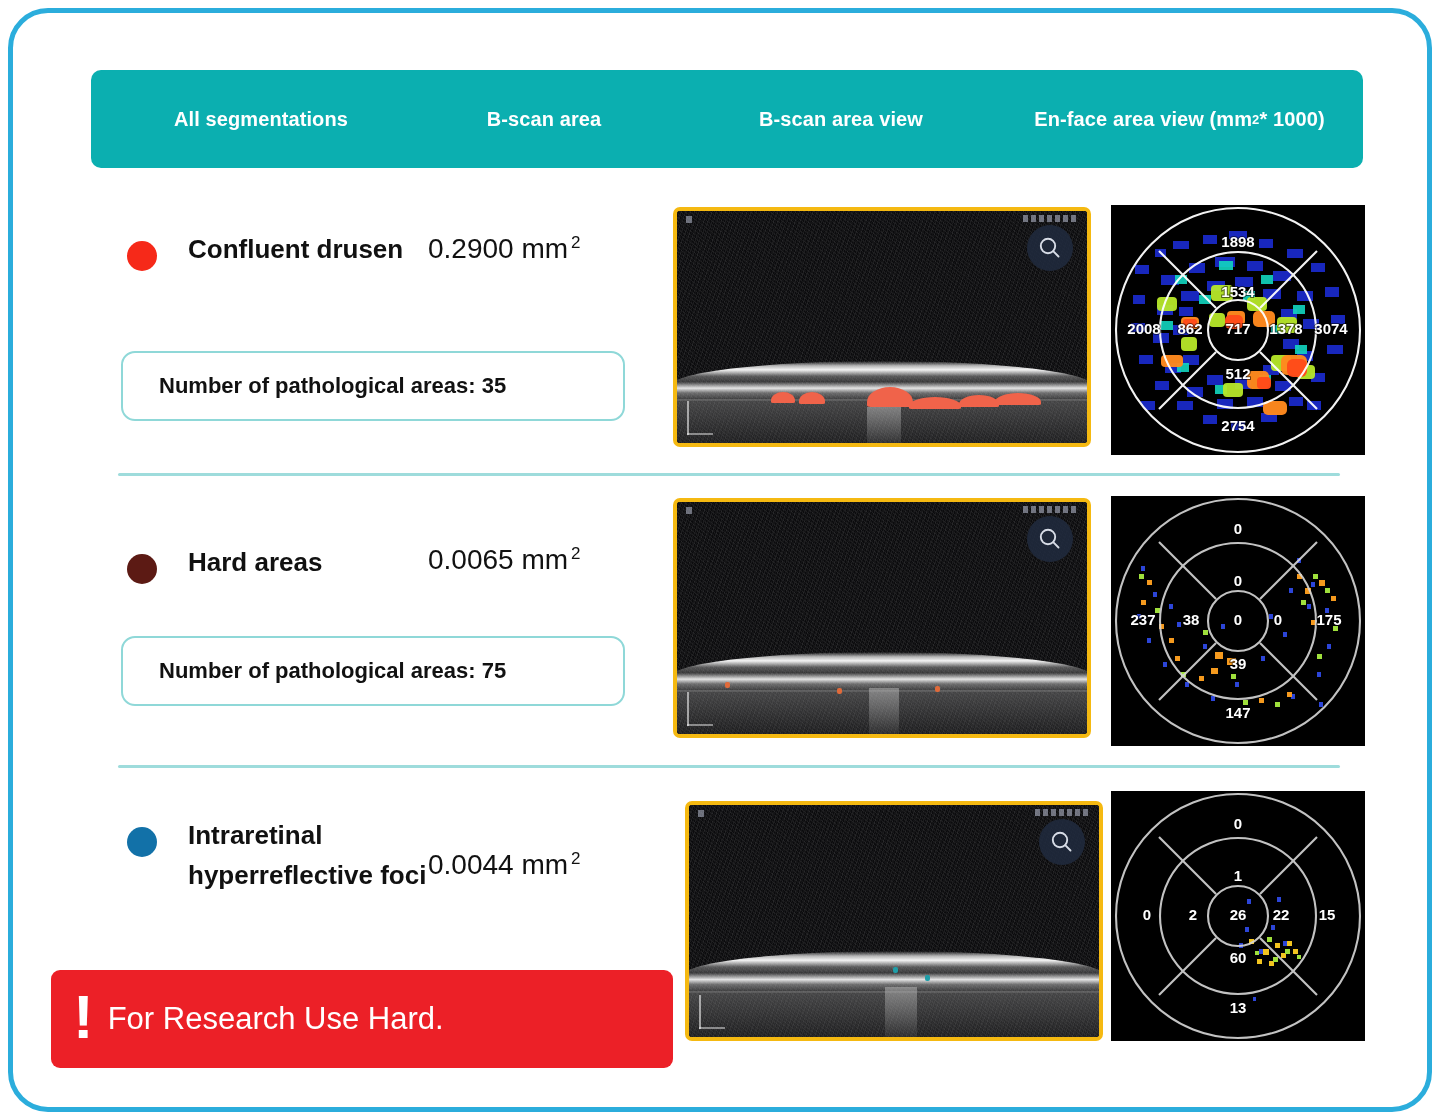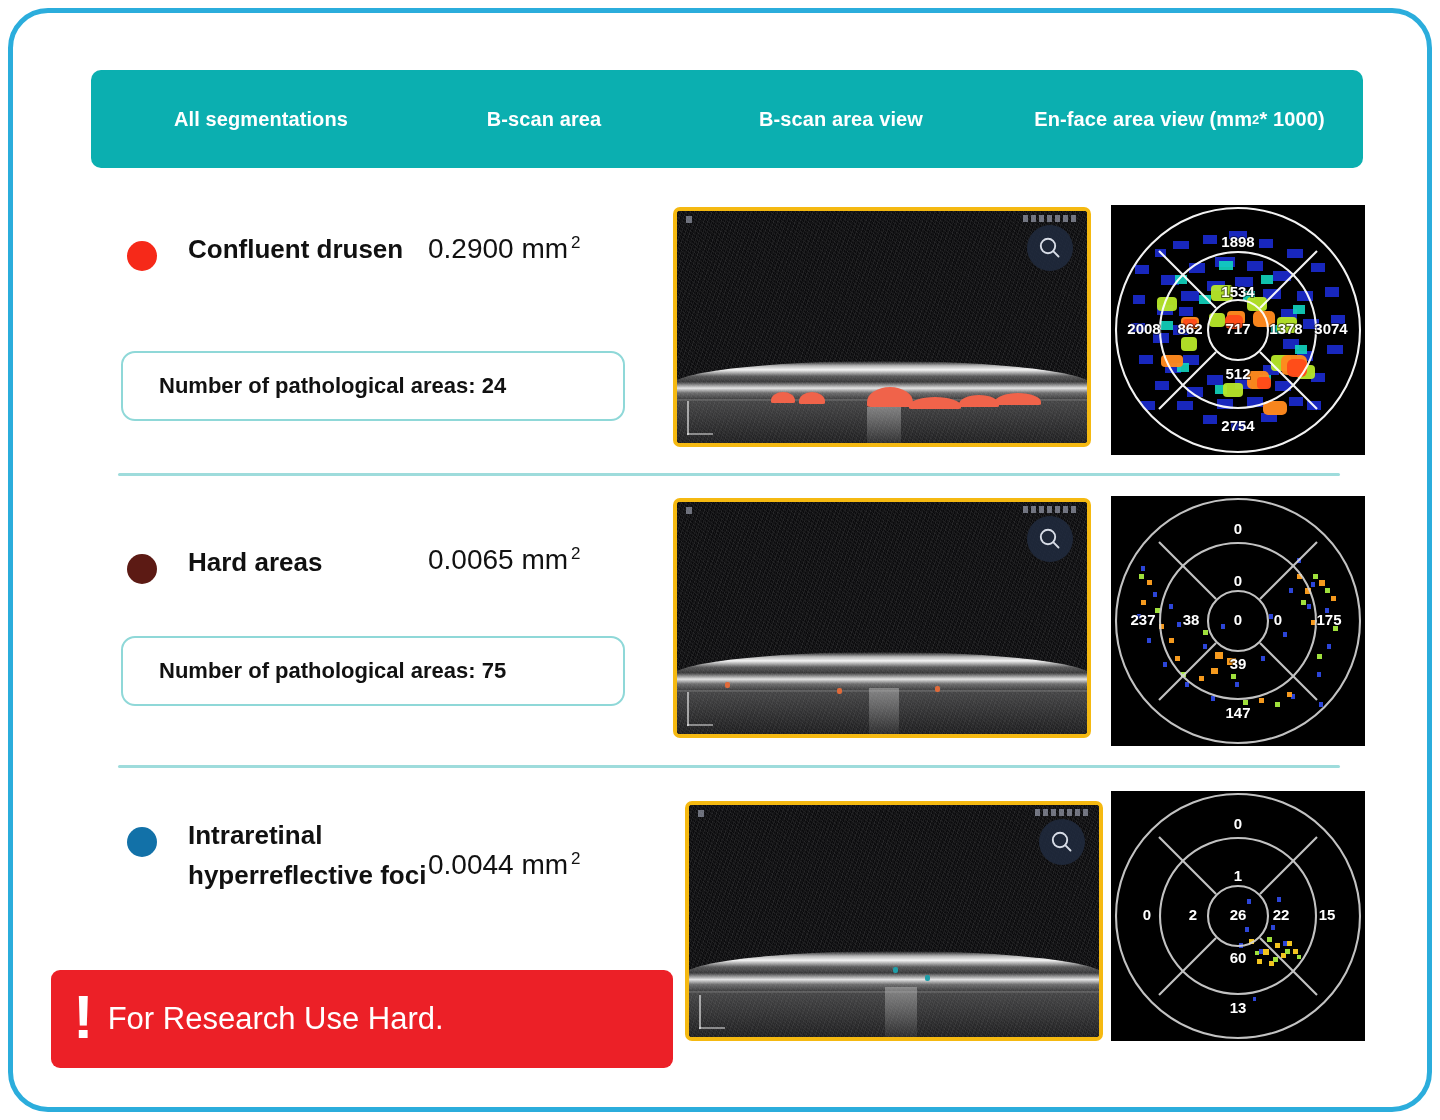--- a/index.html
+++ b/index.html
@@ -201,21 +201,21 @@
     <div class="label-block" style="top:32px;">
       <span class="dot" style="background:#F62919; top:6px;"></span>
       <div class="seg-name" style="top:-6px;">Confluent drusen</div>
     </div>
 
     <div class="area-value" style="left:415px; top:30px;">
       <span>0.2900 mm</span><sup>2</sup>
     </div>
 
     <div class="count-box" style="top:148px;">
-      <span>Number of pathological areas: 24</span>
+      <span>Number of pathological areas: 35</span>
     </div>
 
     <div class="bscan" style="left:660px; top:4px;">
       <div class="bscan-noise"></div>
       <div class="corner-meta-l"></div>
       <div class="corner-meta"></div>
       <div class="retina" style="top:150px; height:40px;"></div>
       <div class="choroid" style="top:188px; height:46px;"></div>
       <div class="shadow-band" style="left:190px; top:196px; width:34px; height:38px;"></div>
       <div class="drusen" style="left:94px;  top:181px; width:24px; height:11px;"></div>

